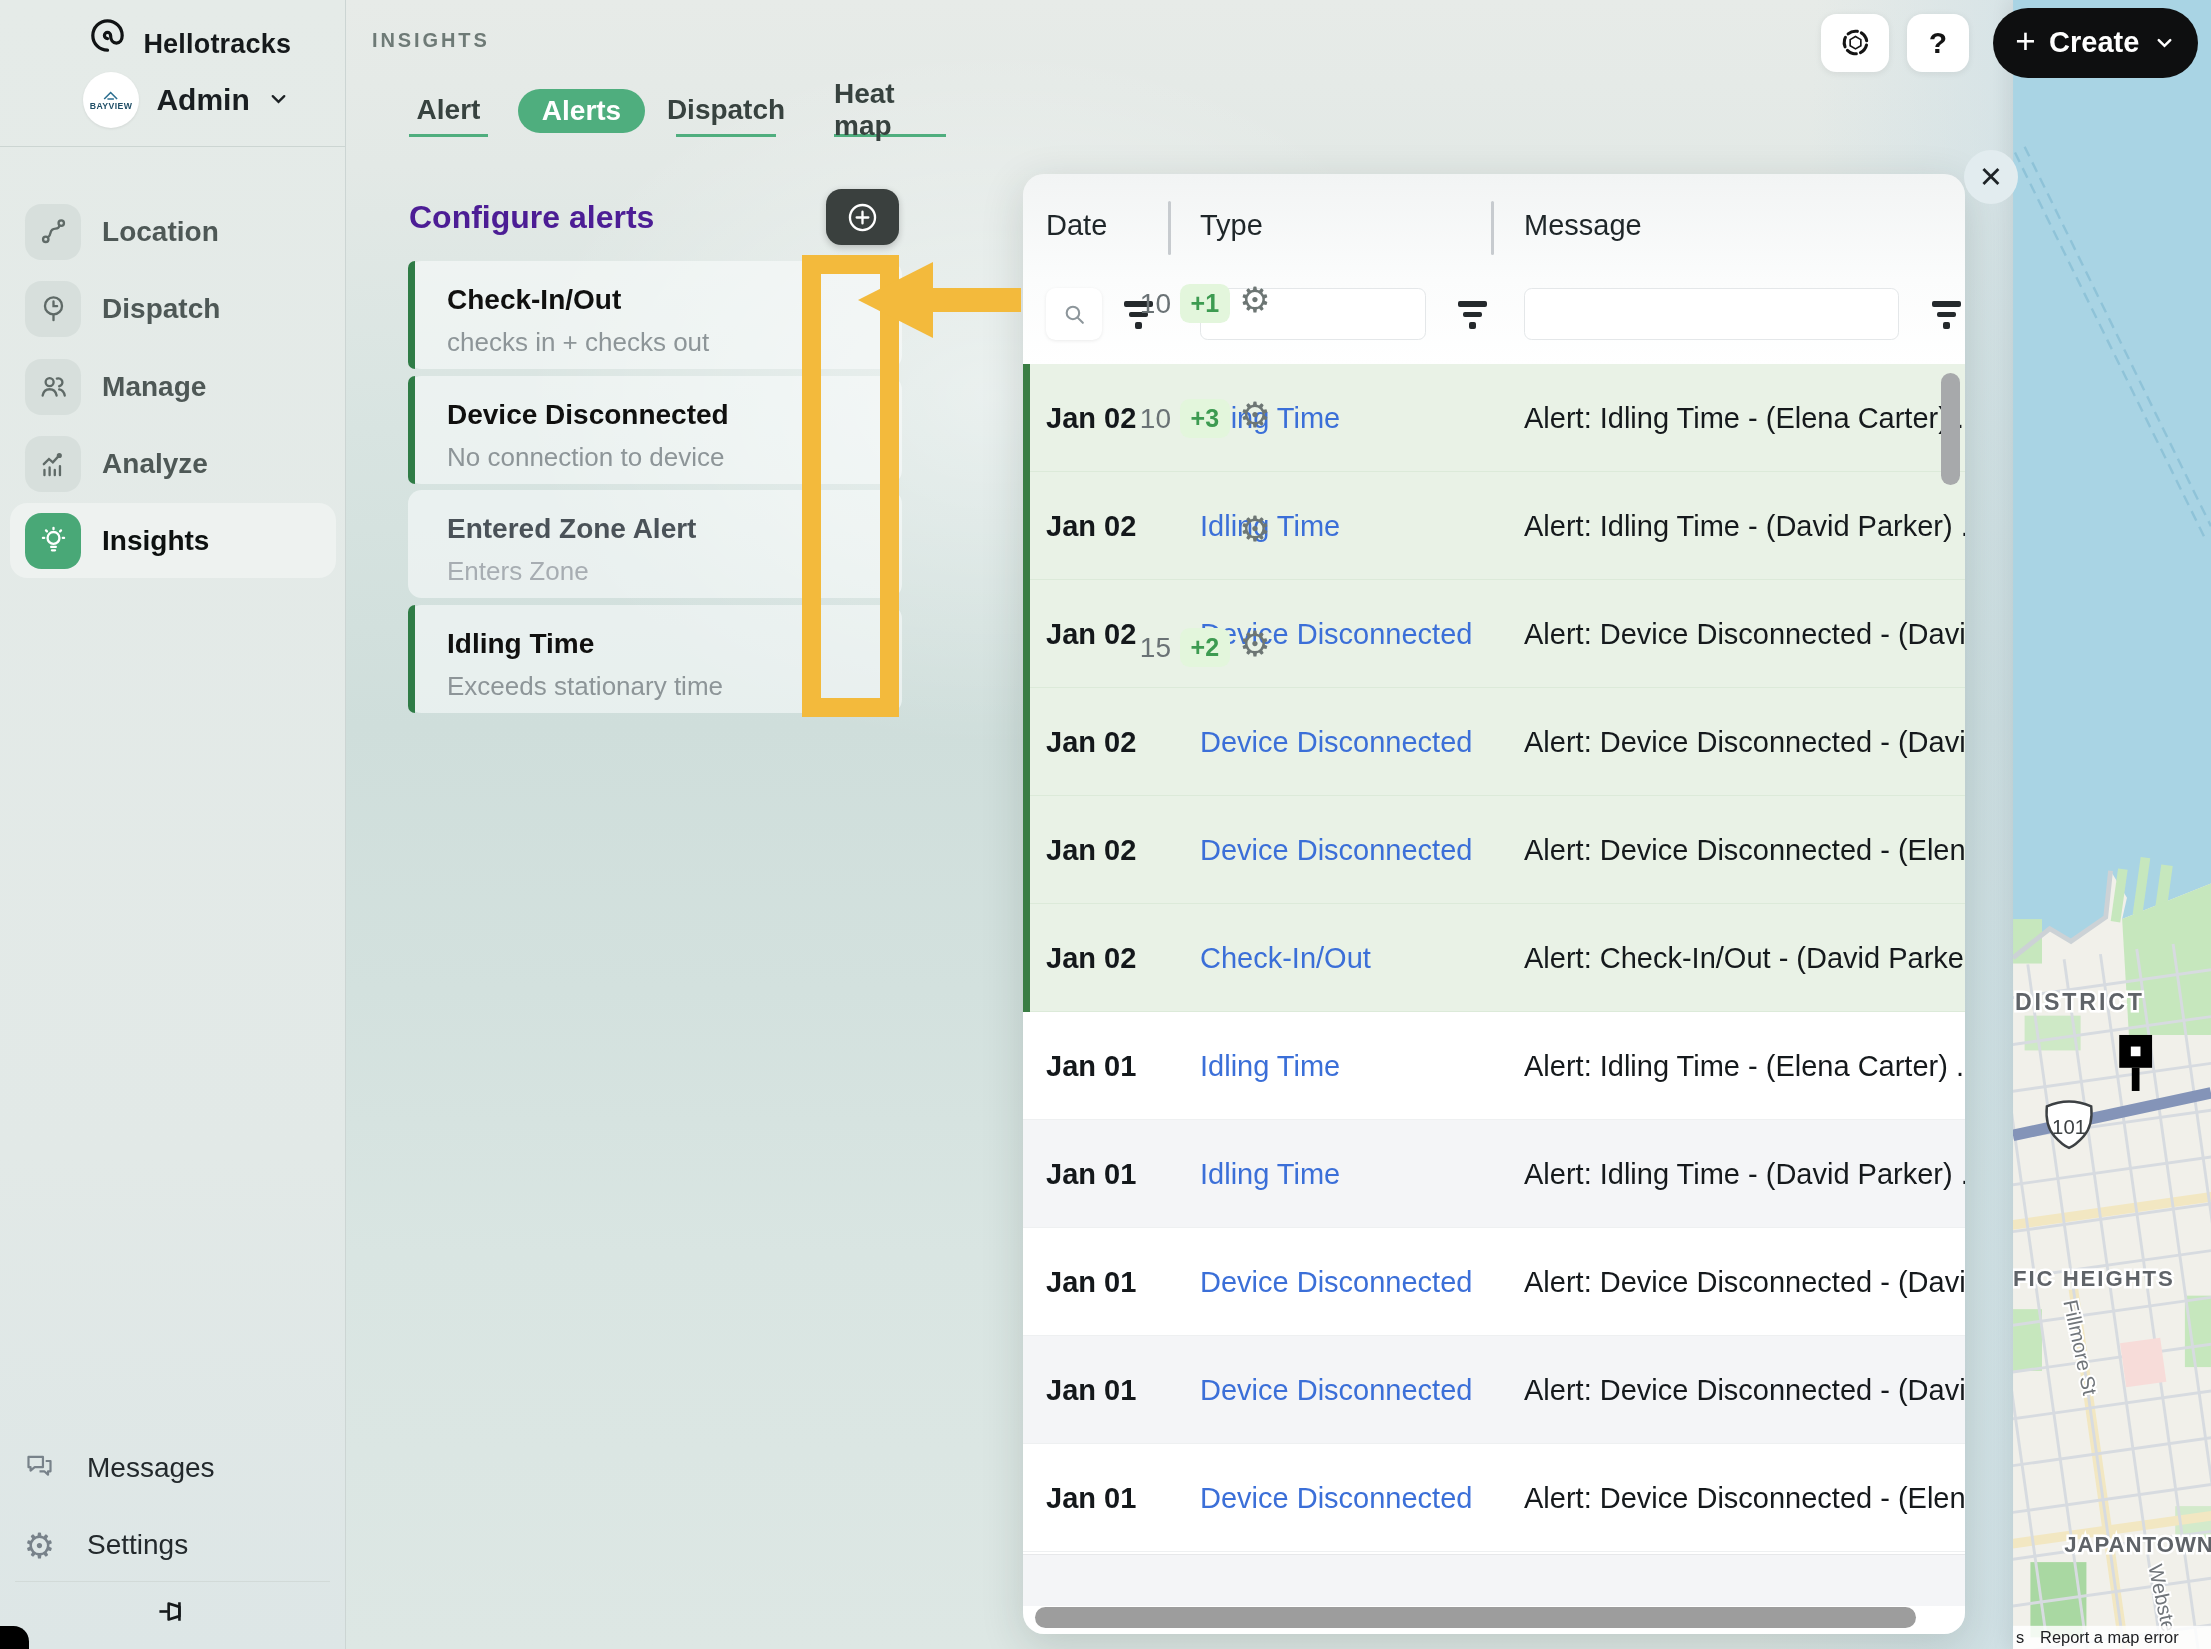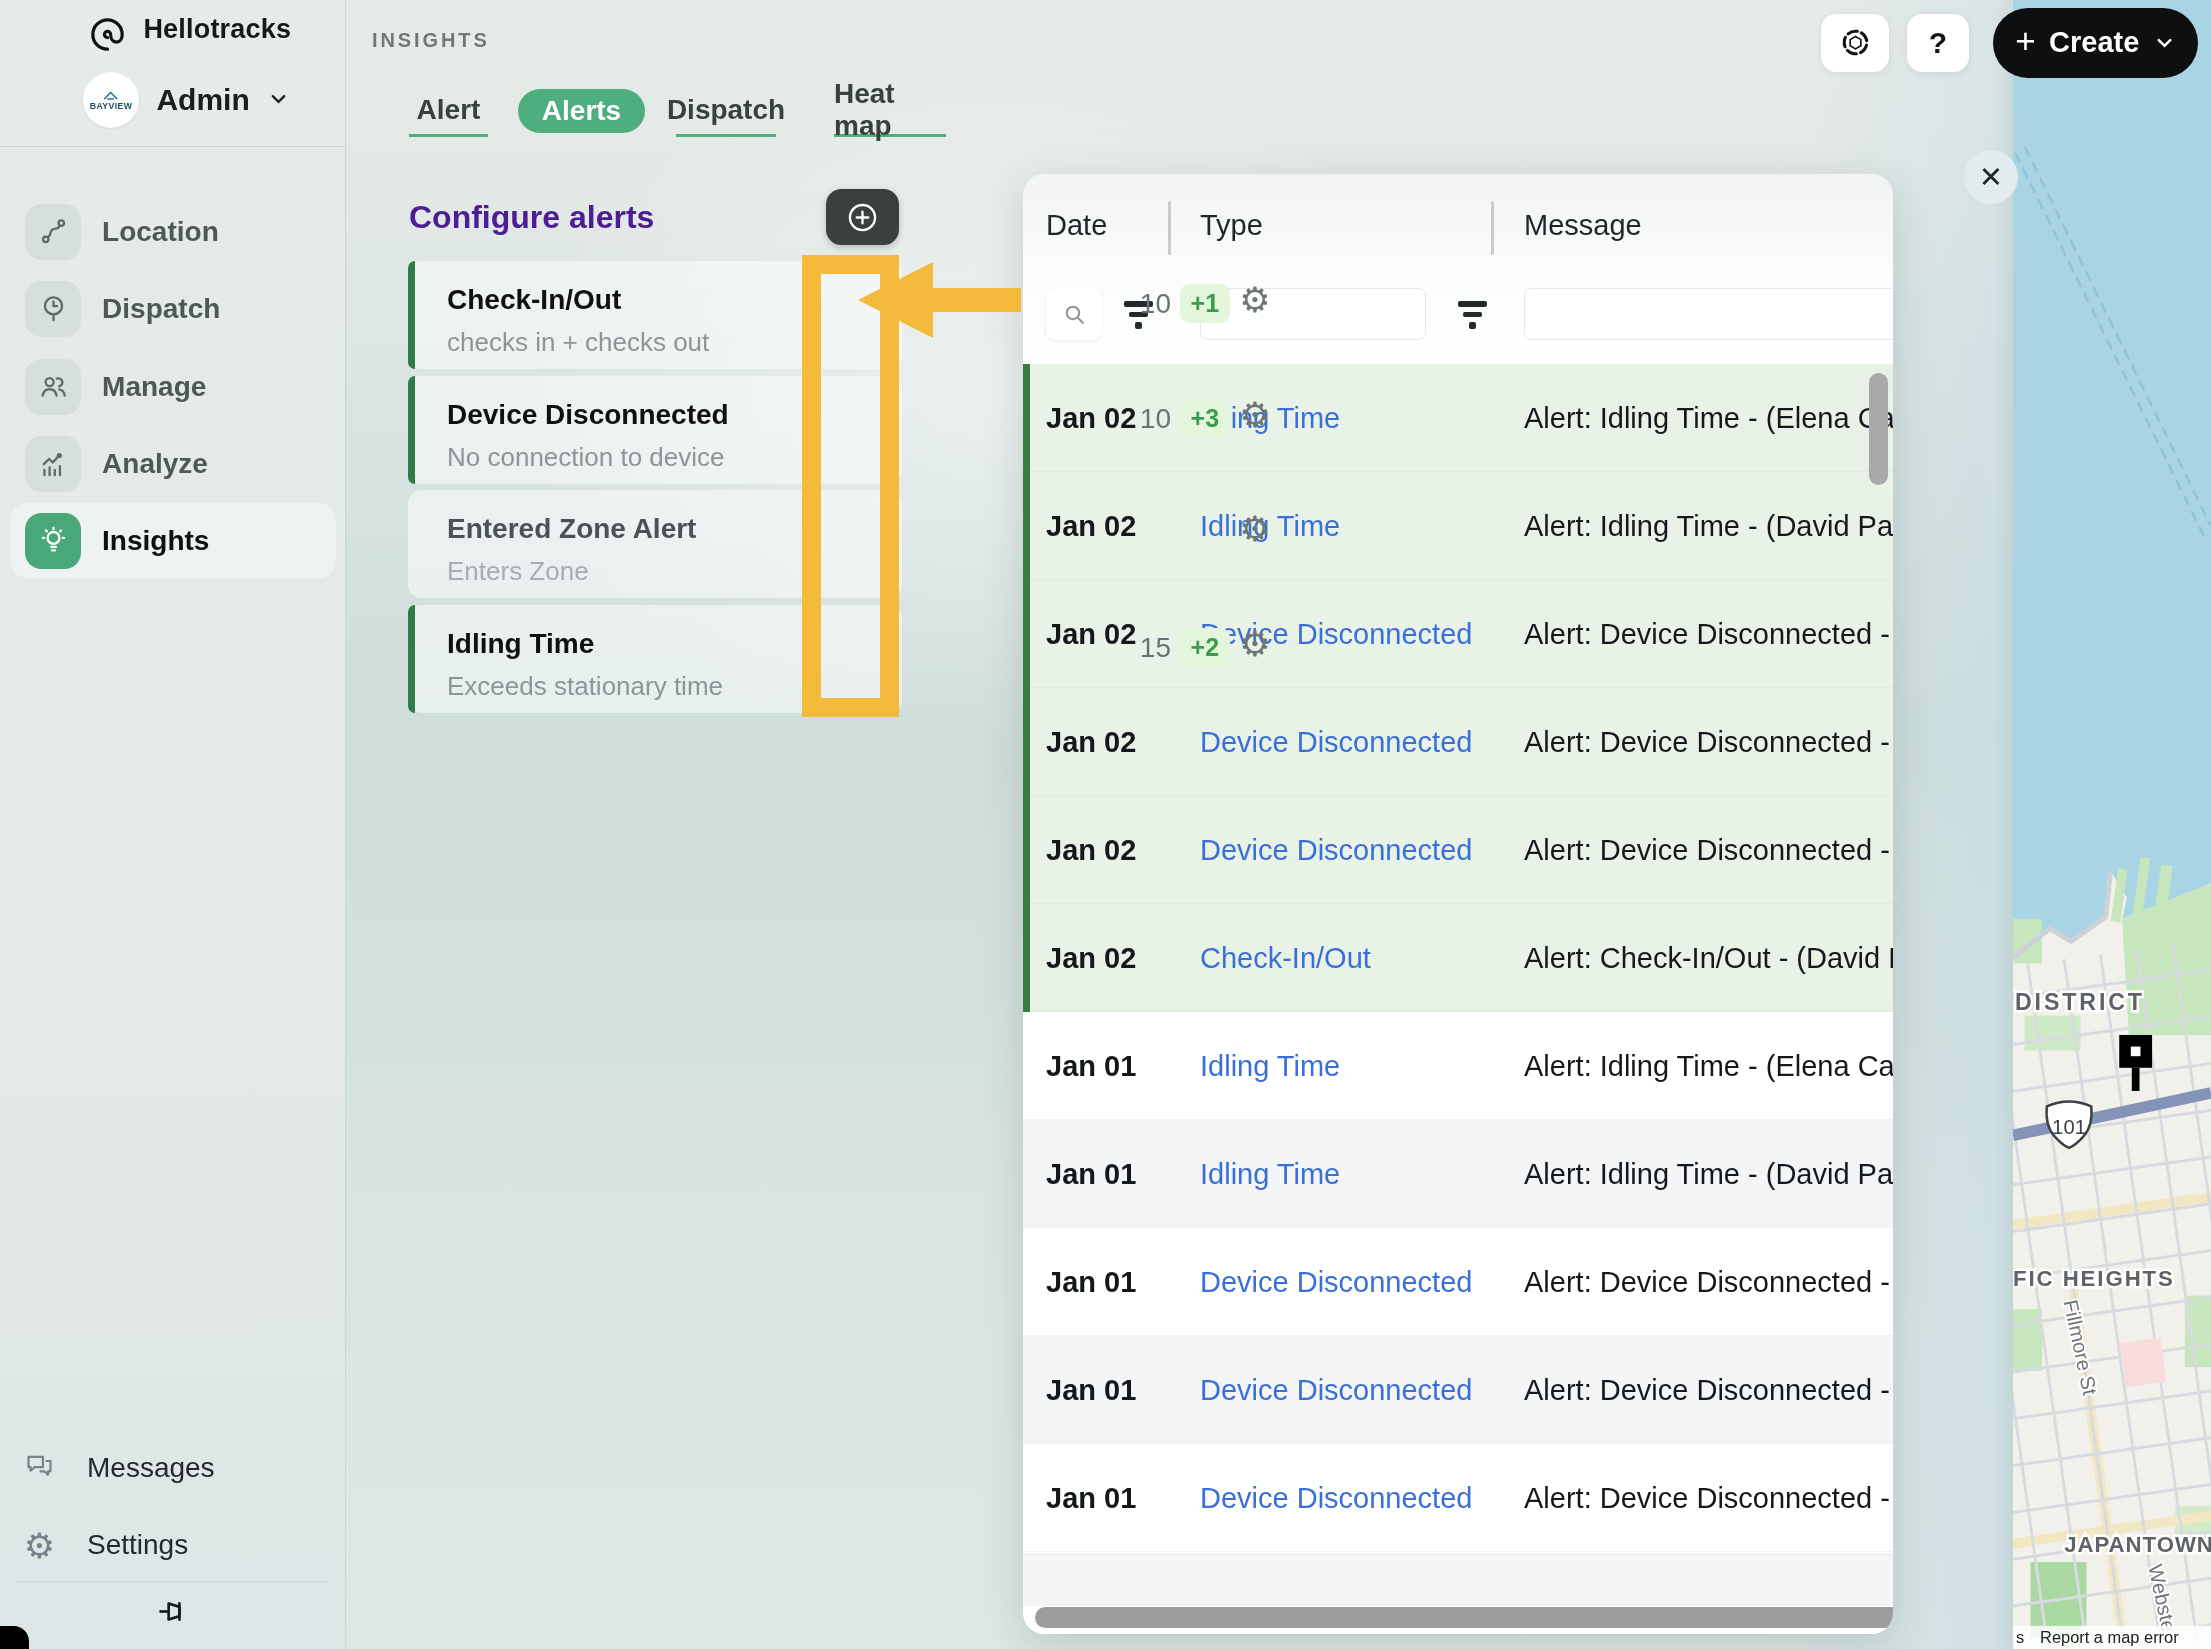--- a/index.html
+++ b/index.html
@@ -12,21 +12,21 @@
     background:
       radial-gradient(676px 502px at 45% 24%, rgba(255,255,255,.45), rgba(255,255,255,0) 70%),
       linear-gradient(92deg, rgba(205,223,231,0) 80%, rgba(199,220,229,.95) 97%),
       linear-gradient(180deg,#e7ebe8 0%,#e3e9e6 10%,#d8e4e1 26%,#cfdedb 44%,#d3e1de 60%,#d9e5e2 76%,#dde7e4 100%);
   }
 
   
   .sidebar { position:absolute; left:0; top:0; width:346px; height:1649px; z-index:30;
     background:linear-gradient(180deg,#e5ebe8 0%,#e2e9e7 70%,#dde6e6 100%);
     border-right:1px solid #ccd5d3; }
-  .brand-row { position:absolute; left:87px; top:13.5px; height:46px; display:flex; align-items:flex-start; gap:15.4px; }
+  .brand-row { position:absolute; left:87px; top:13.5px; height:46px; display:flex; align-items:flex-end; gap:15.4px; }
   .brand-name { font-size:27px; font-weight:700; color:#15191b; letter-spacing:0.2px; }
   .account-row { position:absolute; left:83px; top:70px; height:60px; display:flex; align-items:center; gap:17.4px; cursor:pointer; }
   .avatar { width:56px; height:56px; border-radius:50%; background:#fff; display:flex; flex-direction:column; align-items:center; justify-content:center; box-shadow:0 1px 2.9px rgba(0,0,0,.08); overflow:hidden; }
   .avatar .av-text { font-size:8.7px; font-weight:700; color:#1f4e66; letter-spacing:0.4px; line-height:1; }
   .account-name { font-size:30px; font-weight:600; color:#191e21; }
   .sb-divider { position:absolute; left:0; right:0; top:146px; height:1px; background:#ccd5d2; }
   .nav-item { position:absolute; left:9.7px; width:326px; height:75px; display:flex; align-items:center; gap:21px; border-radius:17.4px; cursor:pointer; }
   .nav-icon { width:56px; height:56px; margin-left:15.4px; border-radius:16.4px; background:#d7dfdc; display:flex; align-items:center; justify-content:center; flex:0 0 auto; }
   .nav-label { font-size:28px; font-weight:600; color:#4e5856; }
   .nav-item.active { background:#eef2f0; }
@@ -61,21 +61,21 @@
   .alert-card .a-gear { position:absolute; left:824px; top:19.3px; width:46px; text-align:center; font-size:35px; color:#6d7674; cursor:pointer; }
   .alert-card.muted .a-name { color:#4a5258; font-weight:700; }
   .alert-card.muted .a-desc { color:#a7adb2; }
 
   
   .anno-rect { position:absolute; left:802px; top:255px; width:97px; height:462px; border:19.3px solid #f3ba3c; z-index:50; pointer-events:none; }
   .anno-arrow-head { position:absolute; left:858px; top:262px; width:0; height:0; border-top:38px solid transparent; border-bottom:38px solid transparent; border-right:75px solid #f3ba3c; z-index:50; pointer-events:none; }
   .anno-arrow-shaft { position:absolute; left:930px; top:288px; width:91px; height:24px; background:#f3ba3c; z-index:50; pointer-events:none; }
 
   
-  .panel { position:absolute; left:1023px; top:174px; width:870px; height:1460px; border-radius:21px; overflow:hidden; z-index:10;
+  .panel { position:absolute; left:1023px; top:174px; width:942px; height:1460px; border-radius:21px; overflow:hidden; z-index:10;
     background:linear-gradient(180deg,#f2f4f4 0px,#fbfcfc 106px,#ffffff 193px);
     box-shadow:0 11.6px 43px rgba(30,50,45,.16); }
   .th { position:absolute; top:35px; font-size:29px; font-weight:500; color:#1f2629; }
   .th-div { position:absolute; top:27px; width:2.9px; height:54px; border-radius:1.9px; background:#c7cbcf; }
   .searchbox { position:absolute; left:23px; top:114px; width:56px; height:52px; background:#fff; border-radius:9.7px; box-shadow:0 1px 3.9px rgba(0,0,0,.08); display:flex; align-items:center; justify-content:center; }
   .filterinput { position:absolute; top:114px; height:52px; background:#fff; border:1px solid #e4e7e9; border-radius:7.7px; font-size:26px; padding:0 13.5px; color:#333; }
   .filtericon { position:absolute; width:31px; display:flex; flex-direction:column; align-items:center; gap:4.8px; cursor:pointer; }
   .filtericon span { background:#24292c; border-radius:1.9px; display:block; }
   .fi-b1 { width:29px; height:5.8px; } .fi-b2 { width:18.3px; height:5.8px; } .fi-b3 { width:7.7px; height:6.8px; }
   .rows { position:absolute; left:0; right:0; top:190px; }

